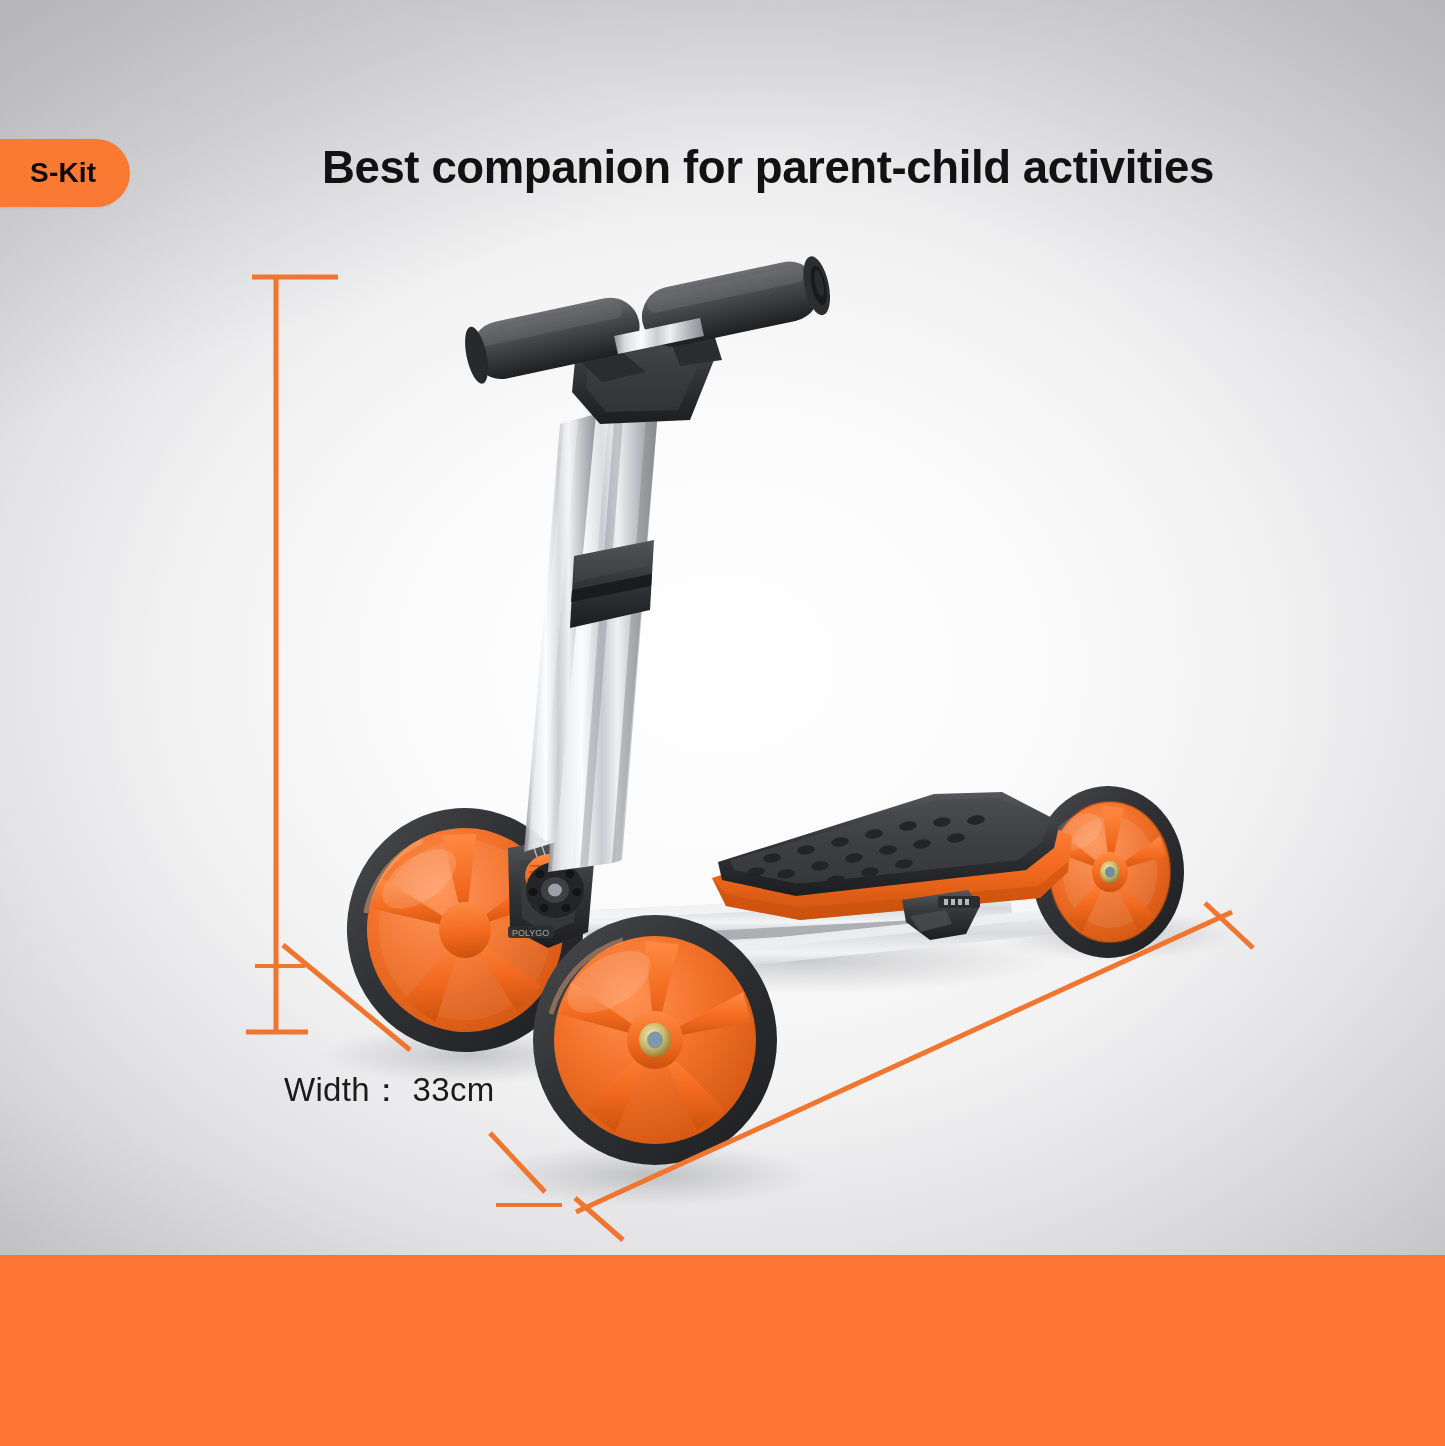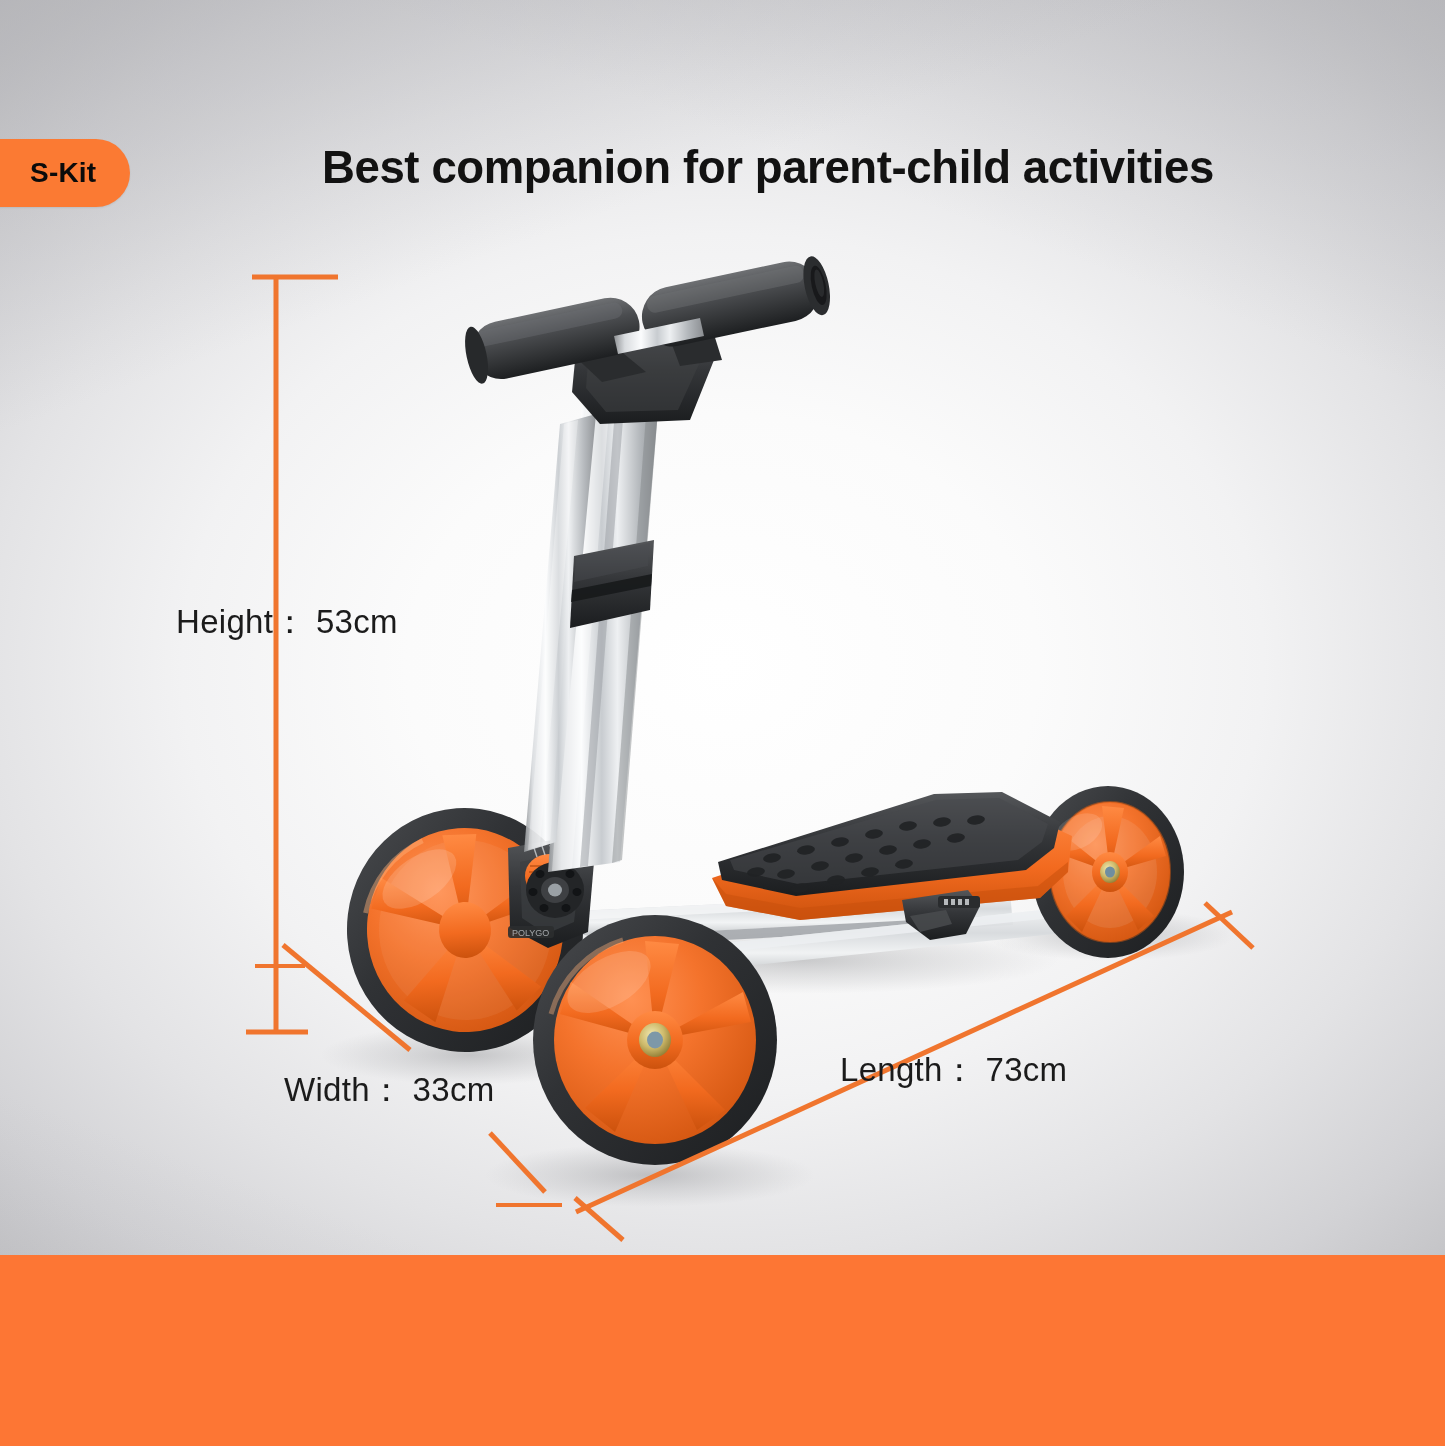--- a/index.html
+++ b/index.html
@@ -344,18 +344,16 @@
       </g>
     </g>
   </svg>
 
   <div class="badge">
     <span class="badge-text">S-Kit</span>
   </div>
 
   <div class="headline">Best companion for parent-child activities</div>
 
-  <div class="dim-label" id="lbl-height">Height： 53cm</div>
   <div class="dim-label" id="lbl-width">Width： 33cm</div>
-  <div class="dim-label" id="lbl-length">Length： 73cm</div>
 
   <div class="bottombar"></div>
 </div>
 
 </body></html>

